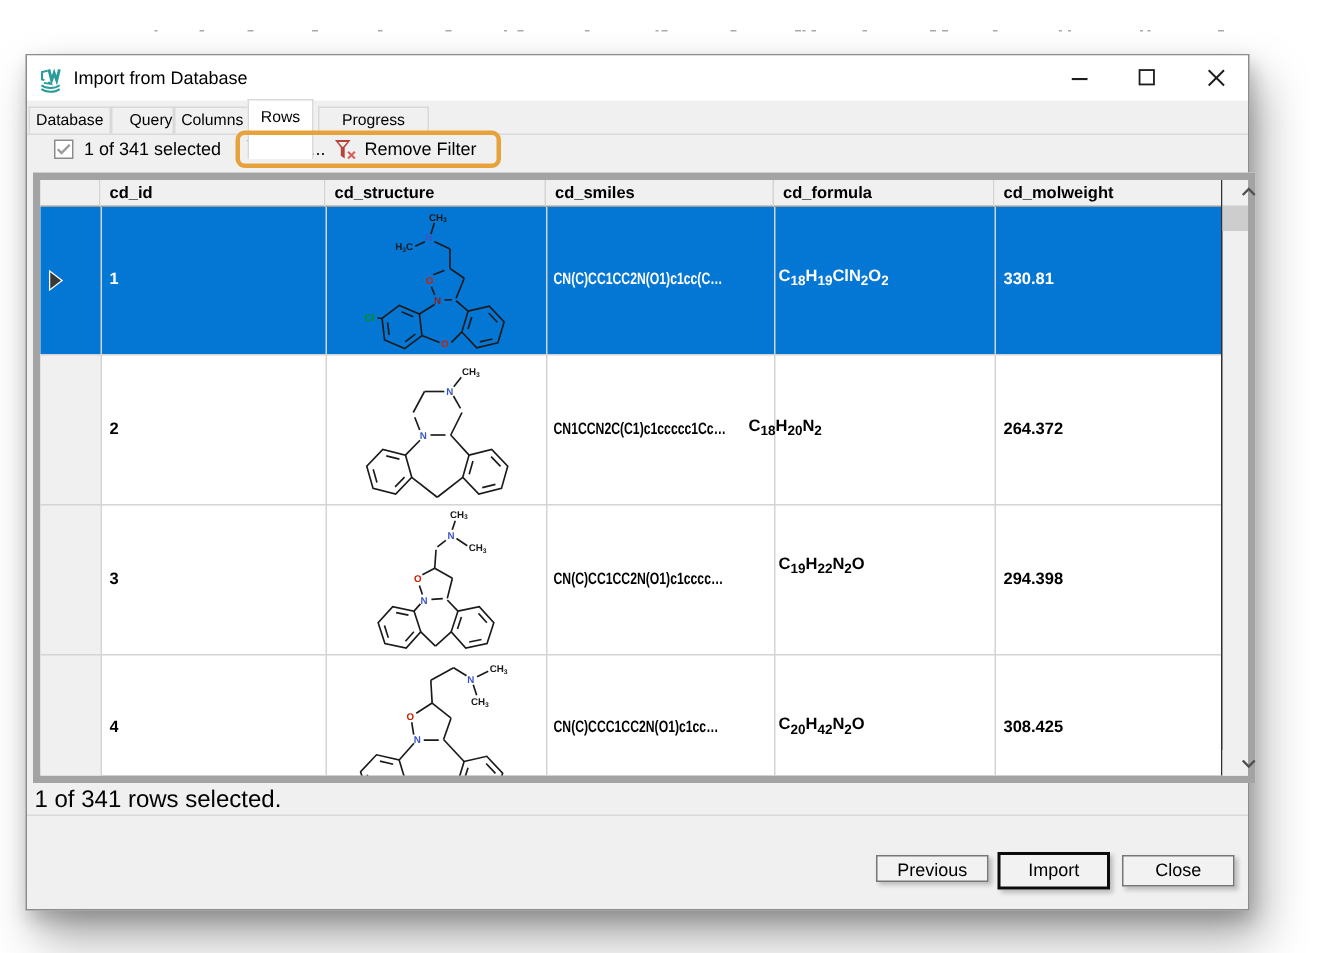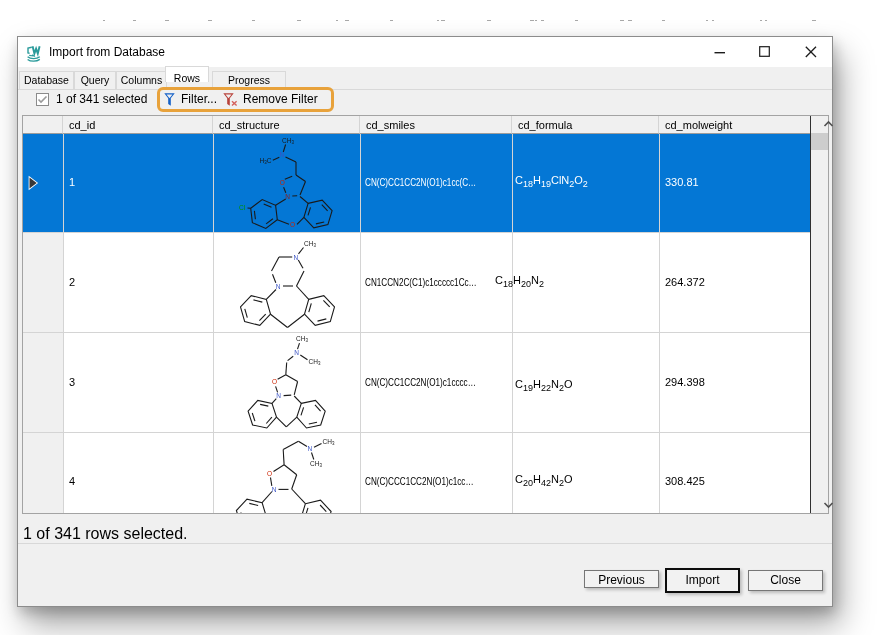--- a/index.html
+++ b/index.html
@@ -8,31 +8,31 @@
   .abs{position:absolute;}
   #dlg{left:17px;top:16px;width:814px;height:569px;background:#f0f0f0;
     border:1px solid #8c8c8c;
     box-shadow:8px 18px 30px rgba(0,0,0,0.34), 2px 6px 12px rgba(0,0,0,0.20);}
   
   #titlebar{left:0;top:0;width:814px;height:30px;background:#ffffff;}
   #title{left:31px;top:0;height:30px;line-height:30px;font-size:12px;color:#000;}
   
   .tab{top:34px;height:18px;background:#f0f0f0;border:1px solid #d9d9d9;border-bottom:none;
        font-size:10.5px;color:#000;text-align:center;line-height:17px;box-sizing:border-box;}
-  #tabRows{top:29px;height:16px;background:#ffffff;border:1px solid #d9d9d9;border-bottom:none;z-index:3;line-height:22px;}
+  #tabRows{top:29px;height:40px;background:#ffffff;border:1px solid #d9d9d9;border-bottom:none;z-index:3;line-height:22px;}
   #tabline{left:0;top:52px;width:814px;height:1px;background:#d9d9d9;}
   
   #cb{left:18px;top:56px;width:13px;height:13px;background:#fff;border:1px solid #8b8b8b;box-sizing:border-box;}
   #cb svg{display:block}
   #cblabel{left:38px;top:54px;font-size:12px;color:#000;height:16px;line-height:16px;}
   #orange{left:139px;top:50px;width:177px;height:25px;border:3.5px solid #e8a23b;border-radius:6px;box-sizing:border-box;z-index:5;}
   #filterlbl{left:163px;top:54px;font-size:12px;color:#000;height:16px;line-height:16px;}
   #removelbl{left:225px;top:54px;font-size:12px;color:#000;height:16px;line-height:16px;}
   
-  #grid{left:4px;top:78px;width:805px;height:397px;background:#ffffff;border:1px solid #a3a3a3;box-sizing:content-box;}
+  #grid{left:4px;top:78px;width:805px;height:397px;background:#ffffff;border:5px solid #a3a3a3;box-sizing:content-box;font-weight:bold;}
   .hdrcell{top:0;height:18px;background:#f0f0f0;font-size:11px;color:#000;line-height:18px;box-sizing:border-box;
            border-right:1px solid #d4d4d4;border-bottom:1px solid #9c9c9c;padding-left:6px;}
   .vline{background:#d4d4d4;width:1px;}
   .hline{background:#d4d4d4;height:1px;}
   .cell{font-size:11px;color:#000;overflow:hidden;white-space:nowrap;}
   sub{font-size:9px;}
   #scroll{right:0;top:0;width:17px;height:397px;background:#f0f0f0;border-left:1px solid #303030;box-sizing:content-box;}
   .sbtn{left:0;width:17px;height:17px;background:#f0f0f0;color:#505050;text-align:center;}
   #thumb{left:0;top:17px;width:17px;height:17px;background:#cdcdcd;}
   
@@ -91,21 +91,21 @@
         <rect x="0.5" y="1" width="10.5" height="1.4" fill="#1c1c1c"></rect>
       </svg>
     <svg class="abs" width="12" height="12" style="left:741px;top:9px">
         <rect x="0.7" y="0.7" width="9.6" height="9.6" fill="none" stroke="#1c1c1c" stroke-width="1.2"></rect>
       </svg>
     <svg class="abs" width="12" height="12" style="left:787px;top:9px">
         <path d="M0.8 0.8 L11 11 M11 0.8 L0.8 11" stroke="#1c1c1c" stroke-width="1.3" fill="none"></path>
       </svg>
 
     <div class="abs tab" style="left:1px;width:55px;">Database</div>
-    <div class="abs tab" style="left:56px;width:42px;">Query</div>
+    <div class="abs tab" style="left:56px;width:42px;text-align:right;">Query</div>
     <div class="abs tab" style="left:98px;width:51px;">Columns</div>
     <div class="abs tab" id="tabRows" style="left:147px;width:44px;">Rows</div>
     <div class="abs tab" style="left:194px;width:74px;">Progress</div>
     <div id="tabline" class="abs"></div>
 
     <div id="cb" class="abs">
         <svg width="11" height="11" viewBox="0 0 11 11">
           <path d="M1.5 5.5 L4 8 L9.5 2.5" stroke="#9a9a9a" stroke-width="1.6" fill="none"></path>
         </svg>
       </div>
@@ -155,21 +155,21 @@
         <div class="abs cell" style="left:46px;top:260px;">3</div>
         <div class="abs cell" style="left:46px;top:359px;">4</div>
 
         <div class="abs cell" style="left:342px;top:60px;width:200px;color:#fff;font-size:11px;transform:scaleX(0.74);transform-origin:left center;">CN(C)CC1CC2N(O1)c1cc(C…</div>
         <div class="abs cell" style="left:342px;top:160px;width:200px;font-size:11px;transform:scaleX(0.74);transform-origin:left center;">CN1CCN2C(C1)c1ccccc1Cc…</div>
         <div class="abs cell" style="left:342px;top:260px;width:200px;font-size:11px;transform:scaleX(0.74);transform-origin:left center;">CN(C)CC1CC2N(O1)c1cccc…</div>
         <div class="abs cell" style="left:342px;top:359px;width:200px;font-size:11px;transform:scaleX(0.74);transform-origin:left center;">CN(C)CCC1CC2N(O1)c1cc…</div>
 
         <div class="abs cell" style="left:492px;top:58px;color:#fff;">C<sub>18</sub>H<sub>19</sub>ClN<sub>2</sub>O<sub>2</sub></div>
         <div class="abs cell" style="left:472px;top:158px;">C<sub>18</sub>H<sub>20</sub>N<sub>2</sub></div>
-        <div class="abs cell" style="left:492px;top:262px;">C<sub>19</sub>H<sub>22</sub>N<sub>2</sub>O</div>
+        <div class="abs cell" style="left:492px;top:250px;">C<sub>19</sub>H<sub>22</sub>N<sub>2</sub>O</div>
         <div class="abs cell" style="left:492px;top:357px;">C<sub>20</sub>H<sub>42</sub>N<sub>2</sub>O</div>
 
         <div class="abs cell" style="left:642px;top:60px;color:#fff;">330.81</div>
         <div class="abs cell" style="left:642px;top:160px;">264.372</div>
         <div class="abs cell" style="left:642px;top:260px;">294.398</div>
         <div class="abs cell" style="left:642px;top:359px;">308.425</div>
 
         <svg class="abs struct" width="146" height="97" style="left:191px;top:18px;" viewBox="0 0 146 97" id="st1">
             <path d="M61.6 71.3 L63.3 85.7 L51.8 94.4 L38.4 88.7 L36.7 74.3 L48.2 65.6 Z"></path>
             <path d="M58.9 84.8 L52.1 89.9"></path>

